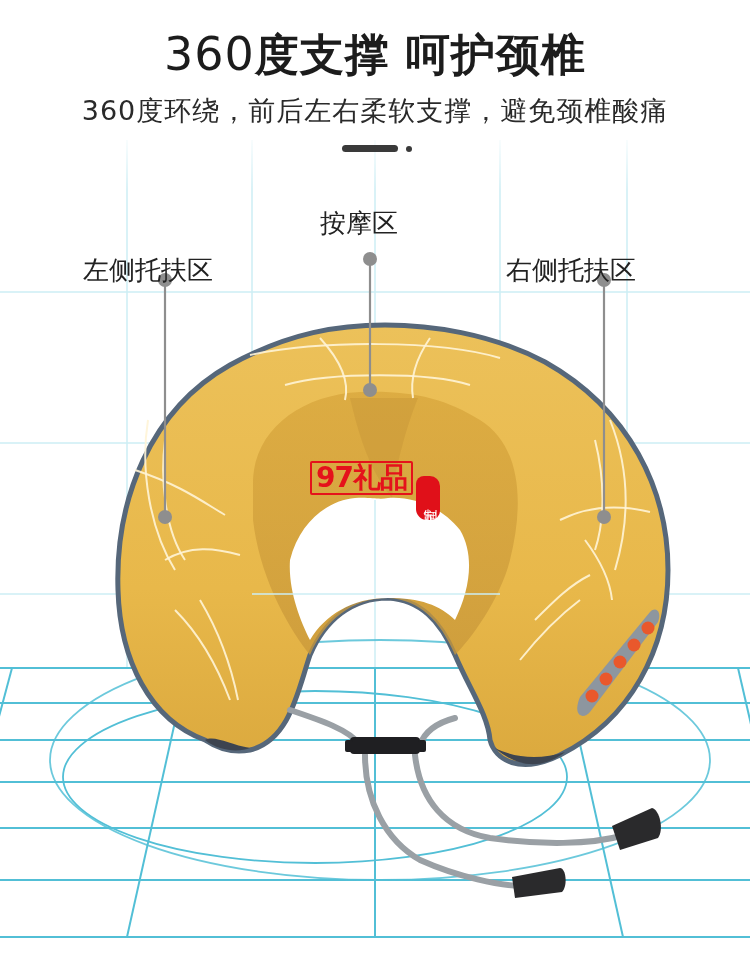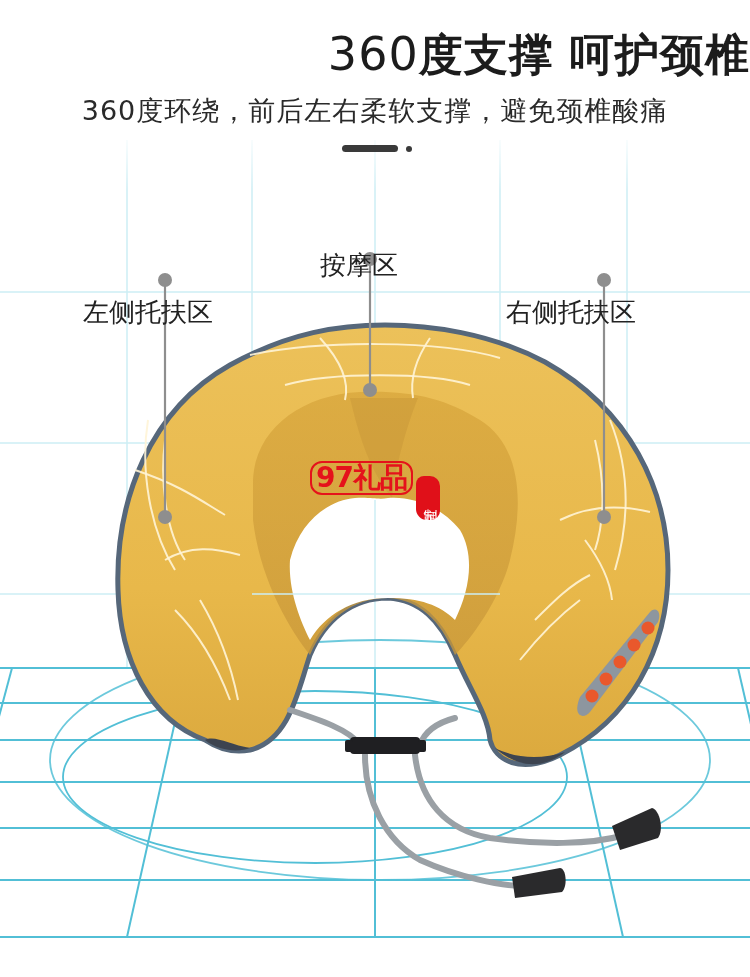--- a/index.html
+++ b/index.html
@@ -1,24 +1,24 @@
 <!DOCTYPE html>
 <html><head>
 <meta charset="utf-8">
 <style>
   html,body{margin:0;padding:0;background:#fff;}
   body{width:750px;height:977px;position:relative;overflow:hidden;font-family:"DejaVu Sans","Liberation Sans",sans-serif;}
   .bg{position:absolute;left:0;top:0;width:750px;height:977px;}
-  .title{position:absolute;left:0;width:750px;text-align:right;top:26px;font-size:44px;color:#1c1c1c;font-weight:bold;letter-spacing:1px;}
+  .title{position:absolute;left:0;width:750px;text-align:center;top:26px;font-size:44px;color:#1c1c1c;font-weight:bold;letter-spacing:1px;}
   .title .num{font-weight:normal;font-size:46px;}
   .subtitle{position:absolute;left:0;width:750px;text-align:center;top:93px;font-size:27px;color:#2a2a2a;letter-spacing:1px;}
   .indicator{position:absolute;top:145px;left:342px;width:56px;height:7px;border-radius:4px;background:#3a3a3a;}
   .indicator-dot{position:absolute;top:146px;left:406px;width:6px;height:6px;border-radius:50%;background:#3a3a3a;}
-  .label{position:absolute;font-size:26px;color:#222;white-space:nowrap;margin-top:42px;}
-  .watermark{position:absolute;left:310px;top:461px;border:2px solid #e5121b;color:#e5121b;font-size:28px;font-weight:bold;line-height:30px;padding:0 4px;border-radius:12px;letter-spacing:-1px;}
+  .label{position:absolute;font-size:26px;color:#222;white-space:nowrap;}
+  .watermark{position:absolute;left:310px;top:461px;border:2px solid #e5121b;color:#e5121b;font-size:28px;font-weight:bold;line-height:30px;padding:0 4px;border-radius:2px;letter-spacing:-1px;}
   .seal{position:absolute;left:416px;top:476px;width:24px;height:44px;background:#e01019;border-radius:8px 10px 9px 11px;color:#fff;font-size:14px;line-height:19px;text-align:center;writing-mode:vertical-rl;}
 </style>
 </head>
 <body>
 
 <svg class="bg" viewBox="0 0 750 977" xmlns="http://www.w3.org/2000/svg">
   <defs>
     <linearGradient id="pillowGrad" x1="0" y1="0" x2="0" y2="1">
       <stop offset="0" stop-color="#ecc15a"></stop>
       <stop offset="0.6" stop-color="#e8b84a"></stop>

